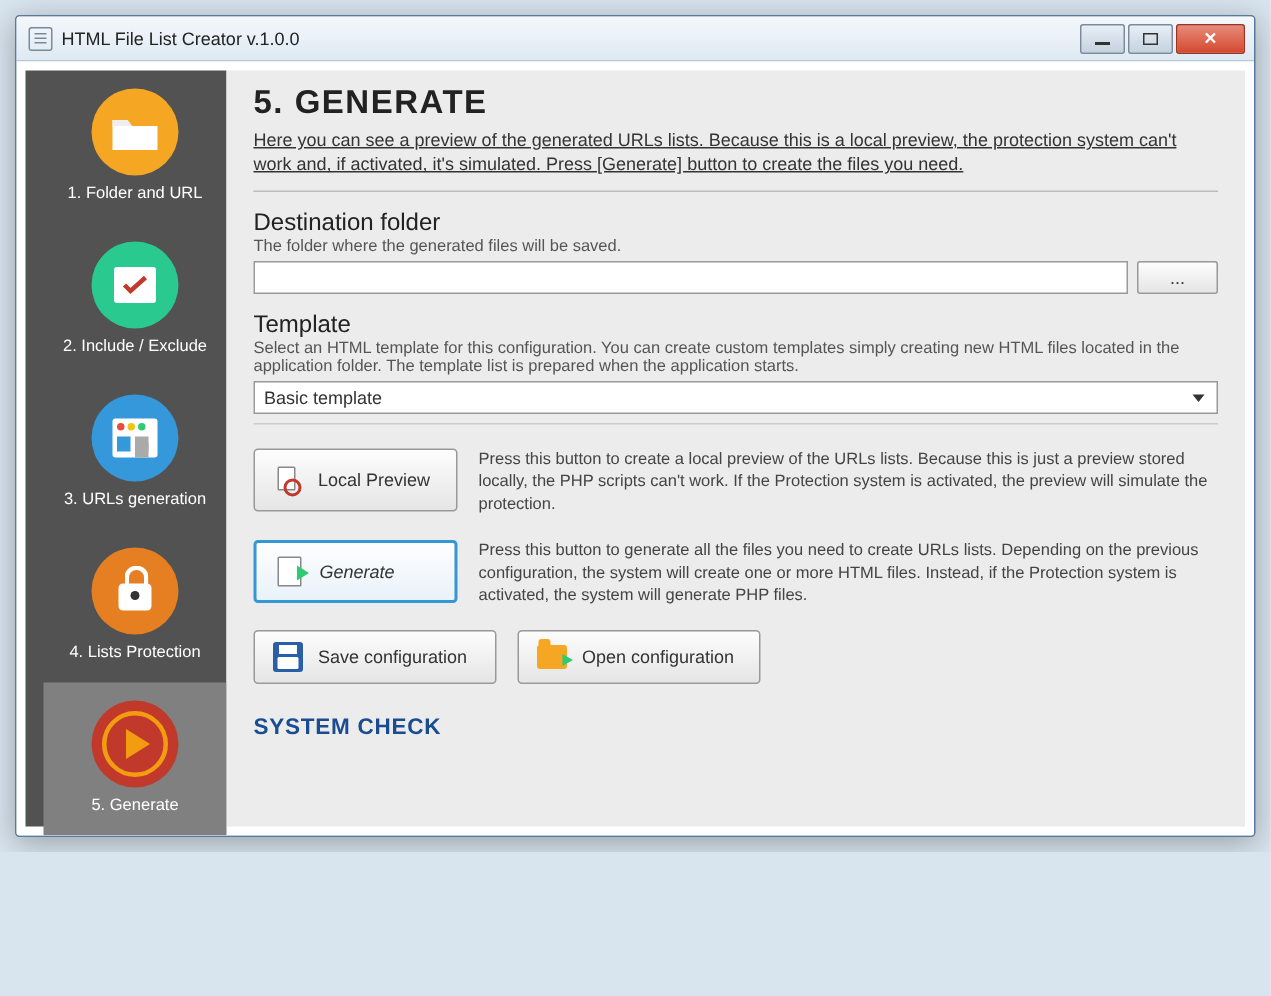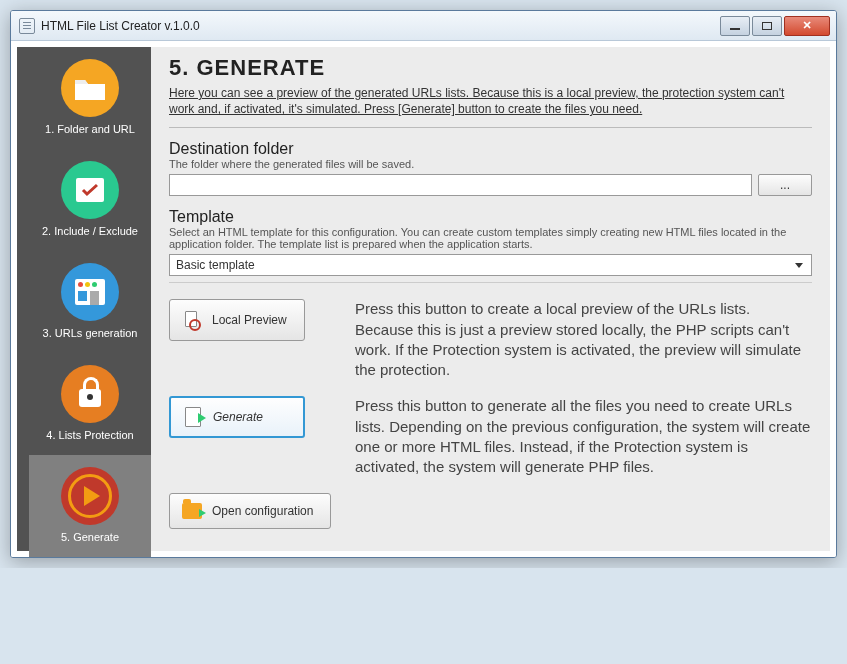--- a/index.html
+++ b/index.html
@@ -102,21 +102,21 @@
   
   .action-row { display:flex; gap:14px; margin: 16px 0; align-items:flex-start; }
   .action-btn {
     width:136px; height:42px; border:1px solid #999; border-radius:3px;
     background: linear-gradient(to bottom,#fdfdfd,#e5e5e5);
     display:flex; align-items:center; gap:10px; padding: 0 12px;
     cursor:pointer; font-size:12px;
   }
   .action-btn.highlighted { border:2px solid #3398d4; background: linear-gradient(to bottom,#fefefe,#e9f2fa); font-style: italic; }
   .action-btn.small { width:162px; height:36px; }
-  .action-desc { flex:1; font-size:15px; color:#444; line-height:1.35;margin-left:36px; }
+  .action-desc { flex:1; font-size:11px; color:#444; line-height:1.35; }
   
   .btn-icon { width:20px; height:20px; display:flex; align-items:center; justify-content:center; }
   .magnify { position:relative; width:14px; height:18px; }
   .magnify::before { content:""; position:absolute; width:10px; height:14px; border:1px solid #888; border-radius:1px; background:#fff; }
   .magnify::after { content:""; position:absolute; right:-2px; bottom:-2px; width:8px; height:8px; border:2px solid #c0392b; border-radius:50%; }
   .gen-ic { position:relative; width:16px; height:20px; border:1px solid #888; background:#fff; border-radius:1px; }
   .gen-ic::after { content:""; position:absolute; right:-6px; top:5px; width:0; height:0; border-left:8px solid #2ecc71; border-top:5px solid transparent; border-bottom:5px solid transparent; }
   .save-ic { width:20px; height:20px; background:#2a5fa8; border-radius:2px; position:relative; }
   .save-ic::before { content:""; position:absolute; top:2px; left:4px; width:12px; height:6px; background:#fff; }
   .save-ic::after { content:""; position:absolute; bottom:2px; left:3px; width:14px; height:8px; background:#fff; border-radius:1px; }
@@ -223,20 +223,26 @@
               <div class="gen-ic"></div>
             </div>
           <span>Generate</span>
         </div>
         <div class="action-desc">Press this button to generate all the files you need to create URLs lists. Depending on the previous configuration, the system will create one or more HTML files. Instead, if the Protection system is activated, the system will generate PHP files.</div>
       </div>
 
       <div class="action-row">
         <div class="action-btn small">
           <div class="btn-icon">
+              <div class="save-ic"></div>
+            </div>
+          <span>Save configuration</span>
+        </div>
+        <div class="action-btn small">
+          <div class="btn-icon">
               <div class="open-ic"></div>
             </div>
           <span>Open configuration</span>
         </div>
       </div>
 
       <div class="syscheck">SYSTEM CHECK</div>
     </div>
 
   </div>

